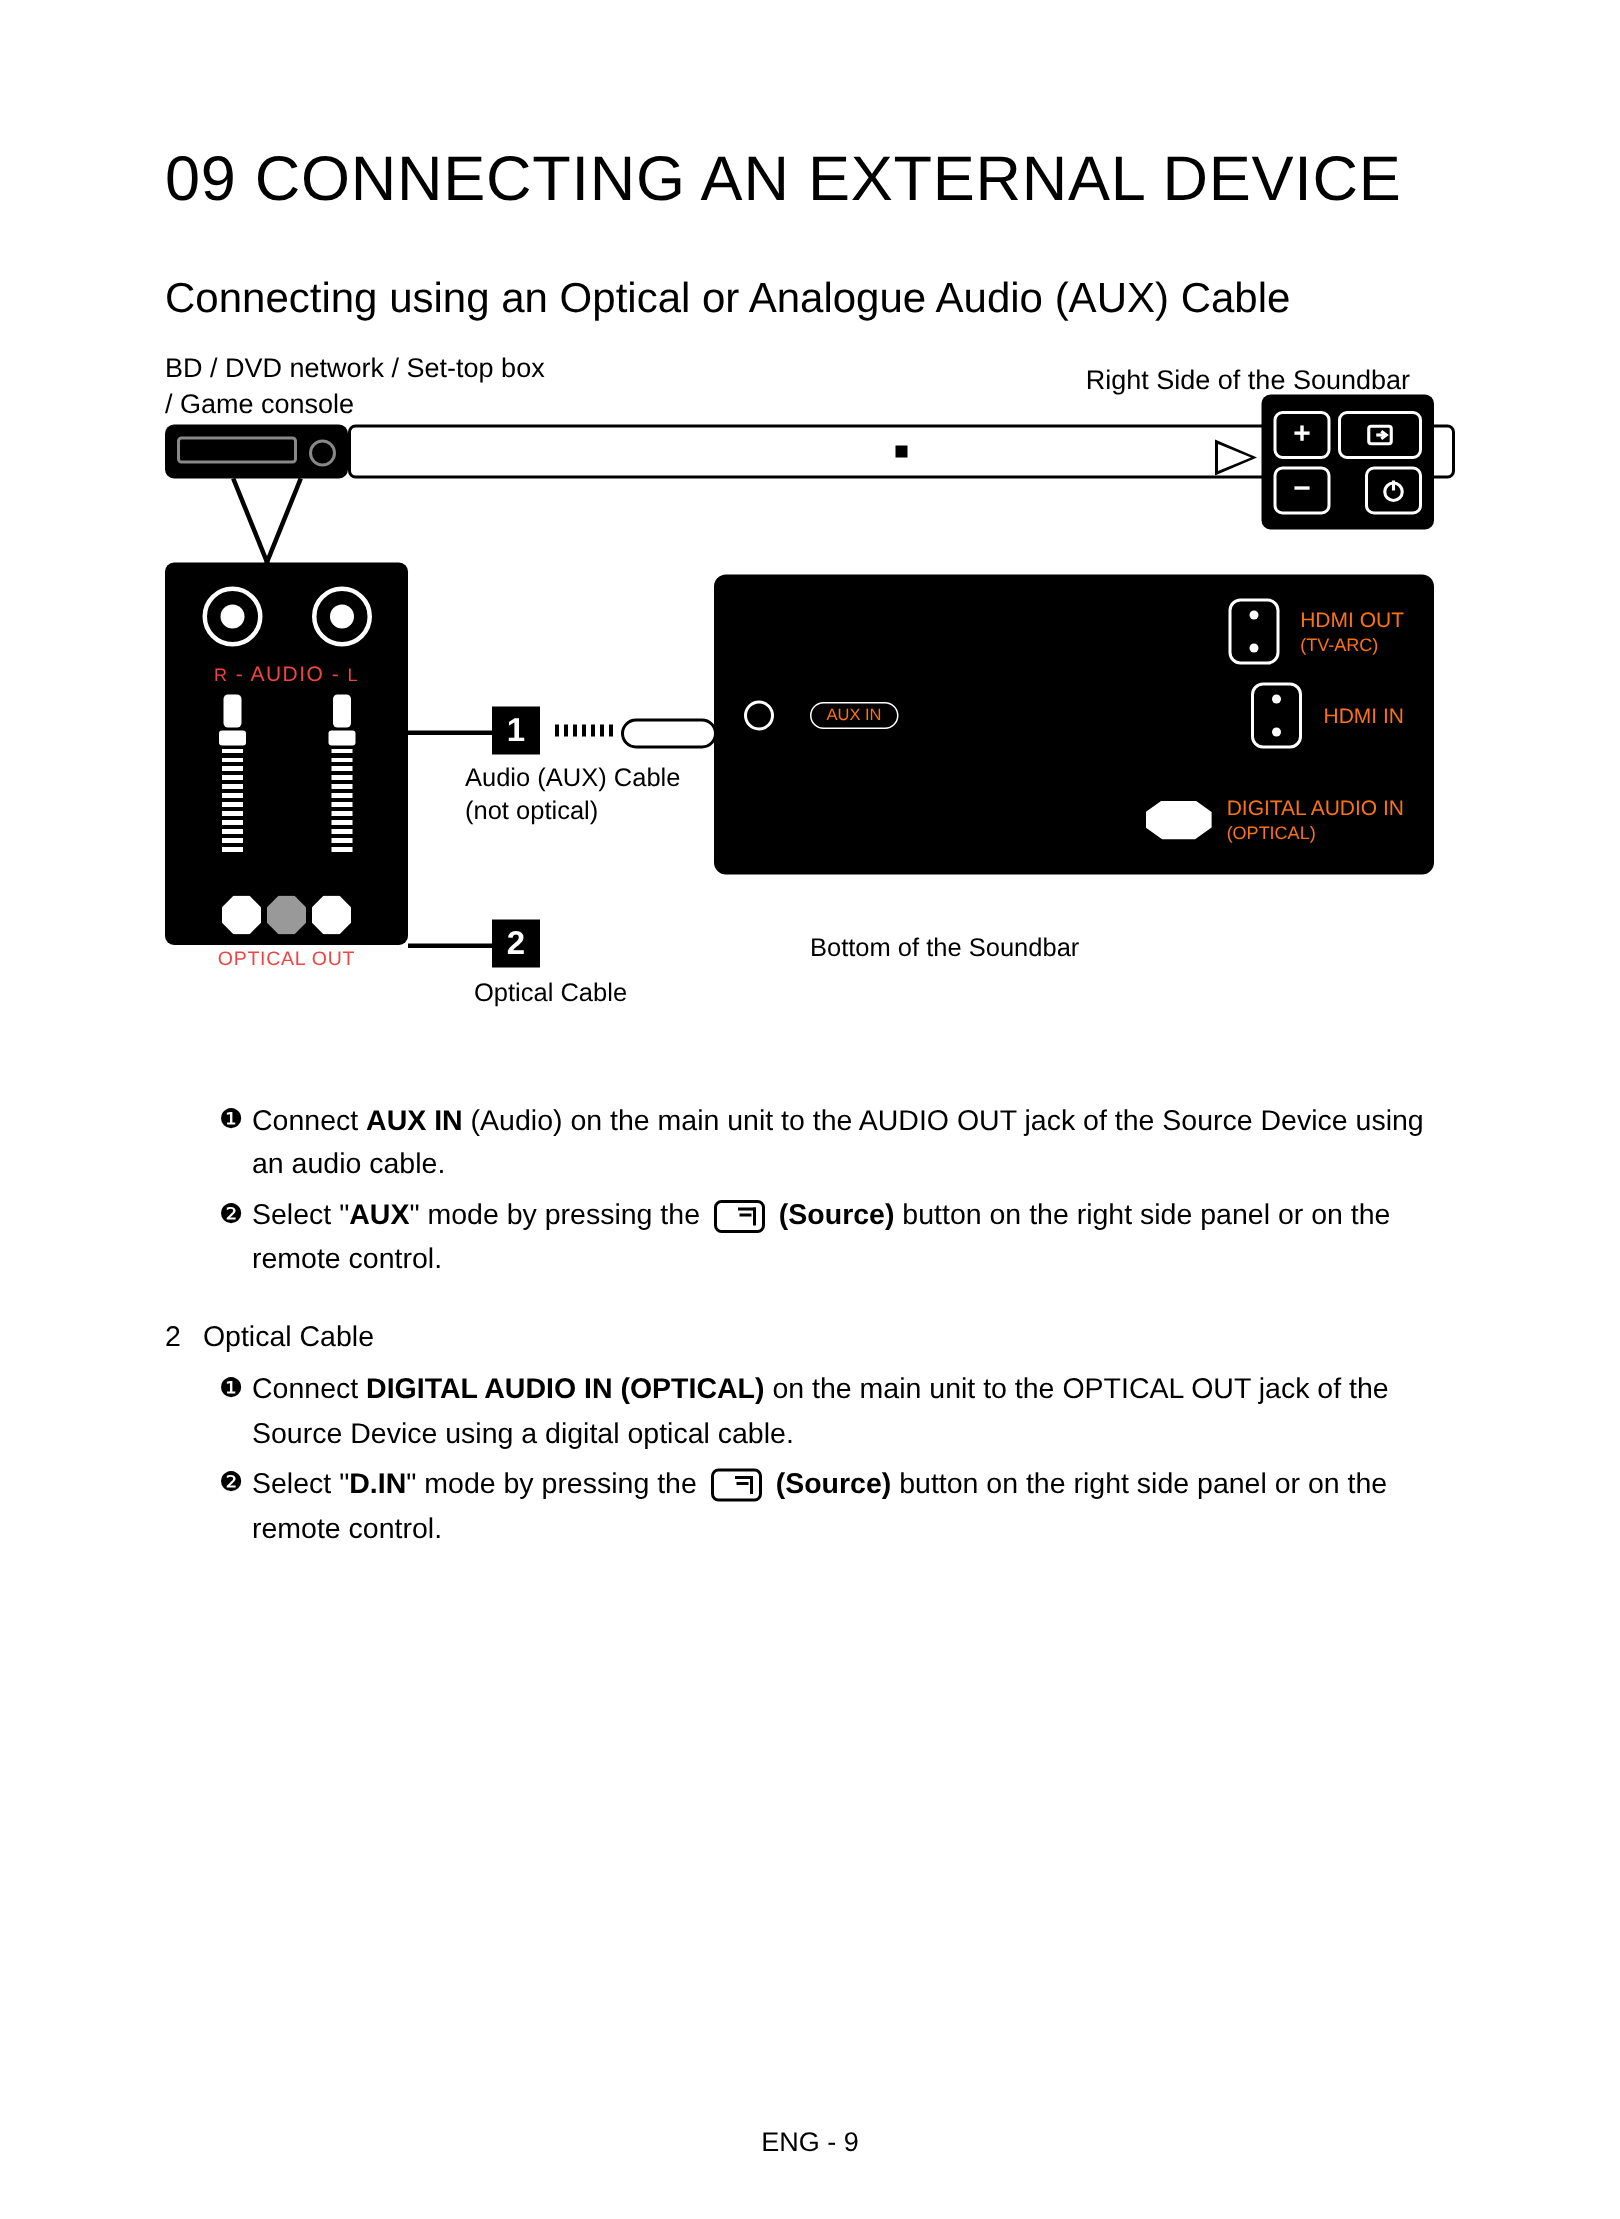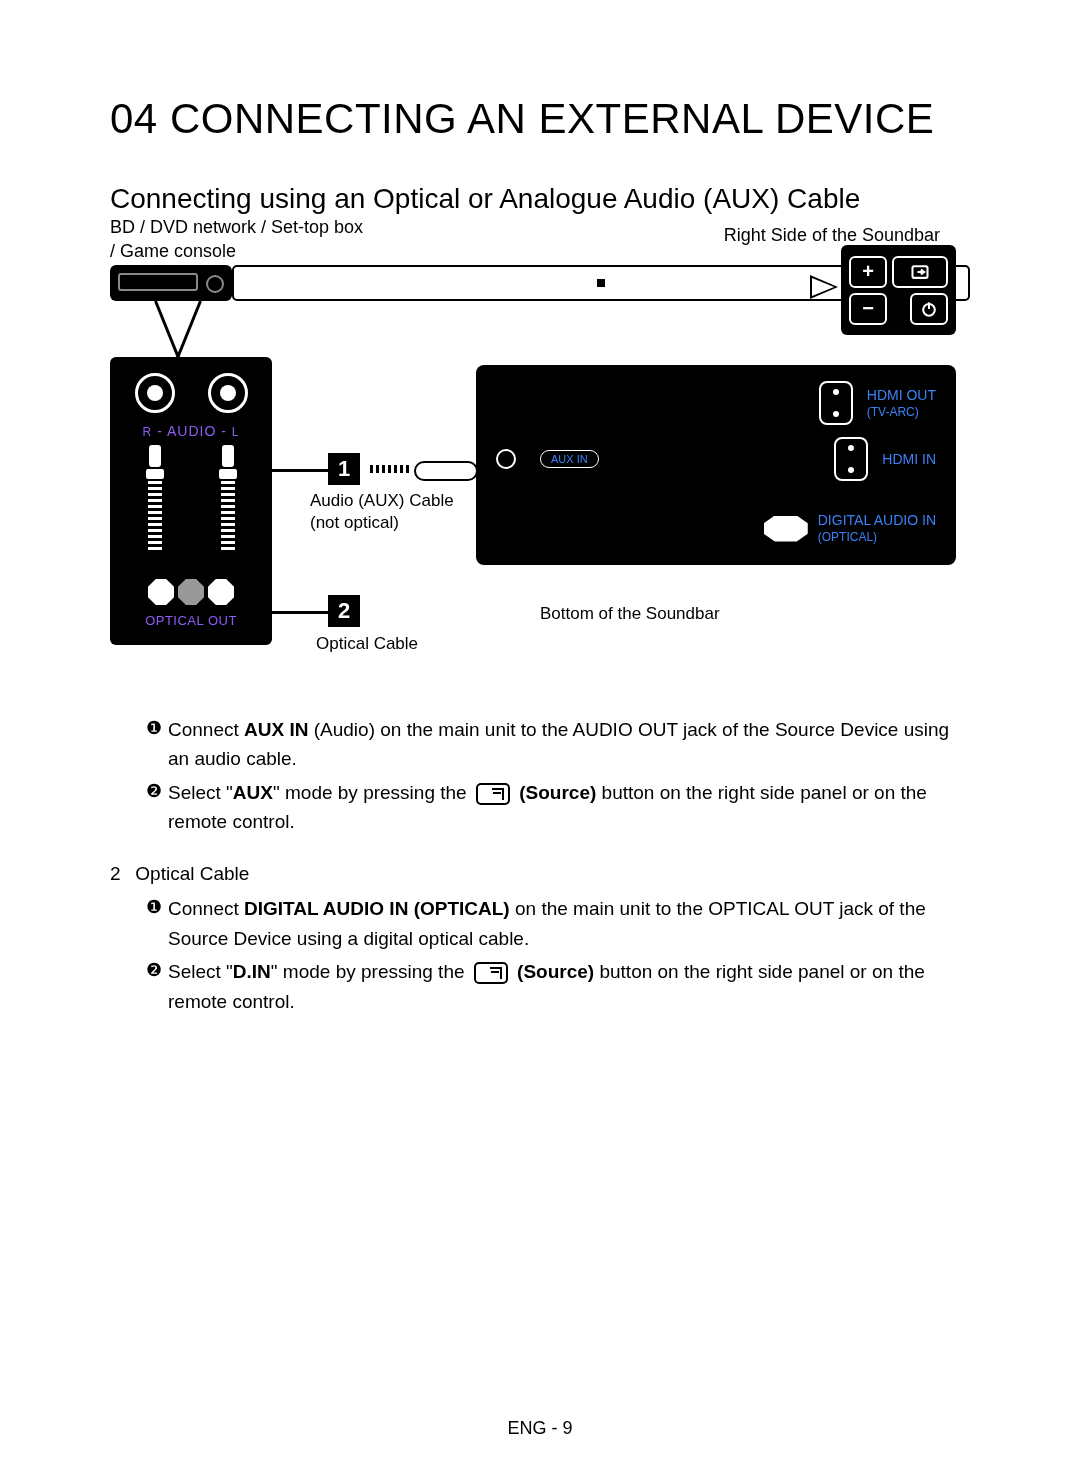--- a/index.html
+++ b/index.html
@@ -26,20 +26,21 @@
     font-weight: 400;
   }
   .intro {
     font-size: 19px;
     line-height: 1.5;
     margin-bottom: 40px;
   }
   .section-title {
     font-size: 28px;
     font-weight: 400;
+    margin-bottom: 18px;
   }
   .diagram-wrap {
     position: relative;
     width: 100%;
     height: 470px;
     margin-bottom: 30px;
   }
   .diag-label {
     position: absolute;
     font-size: 18px;
@@ -142,43 +143,43 @@
     position:absolute;top:86px;left:40px;width:56px;height:64px;
   }
   .vline-pair::before,.vline-pair::after{
     content:"";position:absolute;top:0;width:3px;height:68px;background:#000;
   }
   .vline-pair::before{left:4px;transform-origin:top;transform:rotate(-22deg);}
   .vline-pair::after{right:4px;transform-origin:top;transform:rotate(22deg);}
 
   
   .ext-panel{
-    position:absolute;top:142px;left:0;width:162px;height:288px;
+    position:absolute;top:142px;left:0;width:162px;height:255px;
     background:#000;border-radius:6px;padding:10px 8px;box-sizing:border-box;
-    color:#8b5cf6;text-align:center;
+    color:#ef4444;text-align:center;
   }
   .rca-row{display:flex;justify-content:space-around;margin-top:6px;}
   .rca-jack{width:40px;height:40px;border:3px solid #fff;border-radius:50%;box-sizing:border-box;position:relative;}
   .rca-jack::after{content:"";position:absolute;left:50%;top:50%;width:16px;height:16px;background:#fff;border-radius:50%;transform:translate(-50%,-50%);} 
   .rca-jack.solid::after{background:#fff;}
   .rca-label{font-size:14px;letter-spacing:1px;margin:10px 0 6px;}
   .rca-L,.rca-R{font-size:12px;}
   .plugs{display:flex;justify-content:space-around;margin-top:4px;}
   .plug{width:22px;height:120px;display:flex;flex-direction:column;align-items:center;}
   .plug-tip{width:12px;height:22px;background:#fff;border-radius:3px;}
   .plug-ring{width:18px;height:10px;background:#fff;margin-top:2px;border-radius:2px;}
   .plug-body{width:14px;height:70px;background:repeating-linear-gradient(#fff,#fff 3px,#000 3px,#000 6px);margin-top:2px;}
   .opt-port{margin-top:14px;display:flex;justify-content:center;gap:4px;}
   .opt-port .oct{width:26px;height:26px;background:#fff;clip-path:polygon(30% 0,70% 0,100% 30%,100% 70%,70% 100%,30% 100%,0 70%,0 30%);} 
   .opt-label{font-size:13px;margin-top:8px;letter-spacing:.5px;text-align:center;}
 
   
   .bottom-panel{
     position:absolute;top:150px;left:366px;right:14px;height:200px;
-    background:#000;border-radius:8px;color:#3b82f6;padding:16px 20px;box-sizing:border-box;
+    background:#000;border-radius:8px;color:#f97316;padding:16px 20px;box-sizing:border-box;
   }
   .port-row{display:flex;align-items:center;gap:14px;margin-bottom:12px;}
   .hdmi-port{width:30px;height:40px;border:2px solid #fff;border-radius:8px;position:relative;}
   .hdmi-port::before{content:"";position:absolute;left:50%;top:6px;width:6px;height:6px;background:#fff;border-radius:50%;transform:translateX(-50%);} 
   .hdmi-port::after{content:"";position:absolute;left:50%;bottom:6px;width:6px;height:6px;background:#fff;border-radius:50%;transform:translateX(-50%);} 
   .port-text{font-size:14px;line-height:1.15;}
   .port-text .sub{font-size:12px;}
   .mini-label{display:inline-block;border:1.5px solid #fff;border-radius:10px;padding:2px 10px;font-size:11px;margin-left:10px;}
   .aux-jack{width:16px;height:16px;border:2px solid #fff;border-radius:50%;display:inline-block;}
   .usb-port{width:18px;height:22px;border:2px solid #fff;border-radius:3px;display:inline-block;}
@@ -222,21 +223,21 @@
   .page-num{
     position:absolute;bottom:40px;left:0;right:0;text-align:center;font-size:18px;
   }
 </style>
 </head>
 <body>
 
 <div class="page">
 
   <div class="chapter-title">
-    <span class="chapter-num">04</span>
+    <span class="chapter-num">09</span>
     <span>CONNECTING AN EXTERNAL DEVICE</span>
   </div>
 
 
   <div class="section-title">Connecting using an Optical or Analogue Audio (AUX) Cable</div>
 
   <div class="diagram-wrap">
     <div class="diag-label top-left-label" style="width:260px;">BD / DVD network / Set-top box / Game console</div>
     <div class="diag-label top-right-label">Right Side of the Soundbar</div>
 

